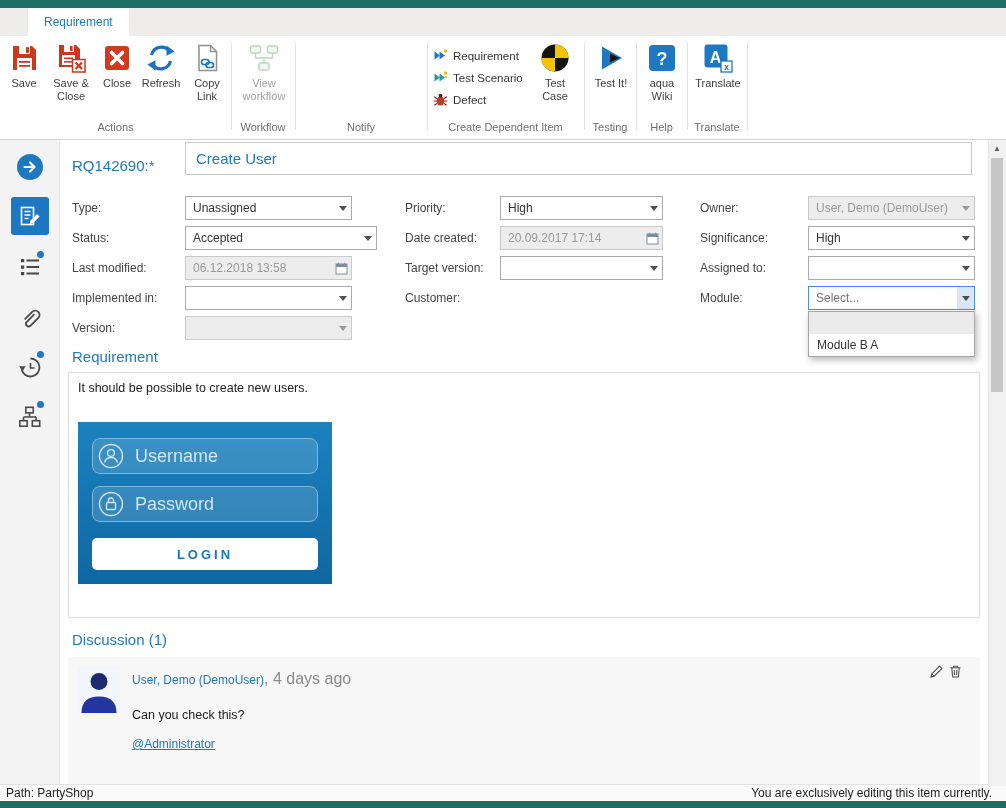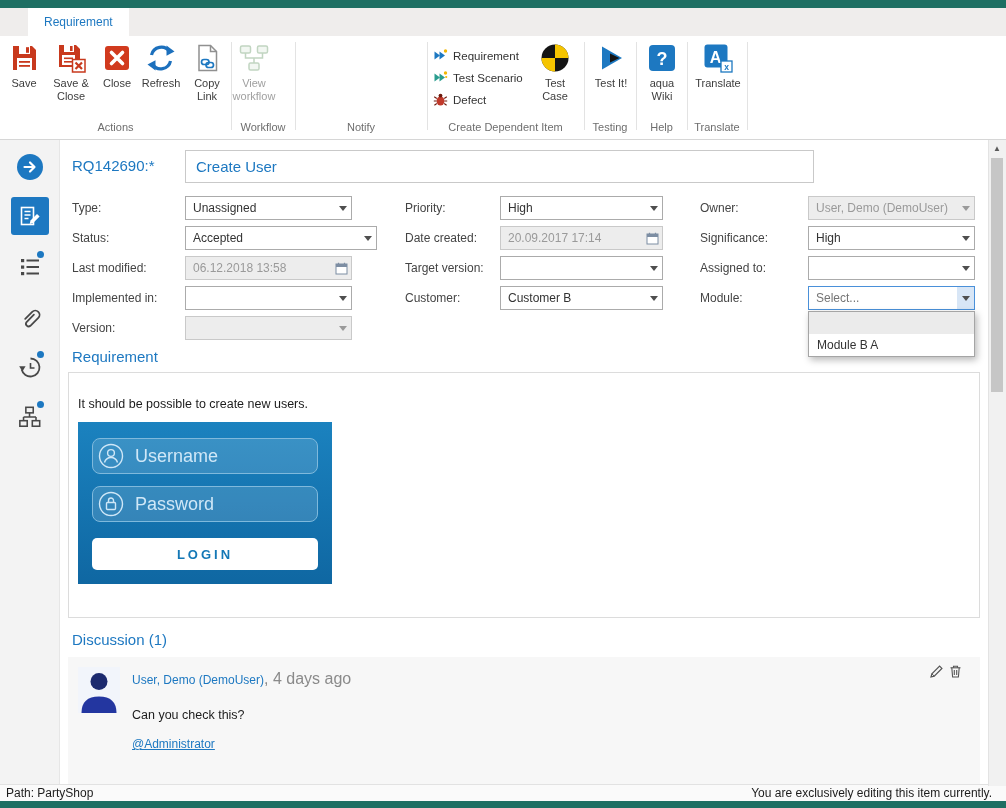--- a/index.html
+++ b/index.html
@@ -135,21 +135,21 @@
             <path d="M8 3.5 H19.5 L25.5 9.5 V28.5 H8 Z" fill="#fff" stroke="#909090" stroke-width="1.5"></path>
             <path d="M19.5 3.5 V9.5 H25.5" fill="none" stroke="#909090" stroke-width="1.5"></path>
             <rect x="10.5" y="17.5" width="7.5" height="5" rx="2.5" fill="none" stroke="#1d78c1" stroke-width="1.7"></rect>
             <rect x="15" y="20.5" width="7.5" height="5" rx="2.5" fill="none" stroke="#1d78c1" stroke-width="1.7"></rect>
           </svg></span>
       <span class="rb-label">Copy Link</span>
     </div>
     <div class="rb-sep" style="left:231px"></div>
     <div class="rb-group-label" style="left:0;width:231px">Actions</div>
 
-    <div class="rb-btn" style="left:224px;width:60px">
+    <div class="rb-btn" style="left:234px;width:60px">
       <span class="rb-icon"><svg width="32" height="32" viewBox="0 0 32 32" opacity="0.55">
             <rect x="2.5" y="4" width="10" height="7" rx="1.5" fill="#e9f2e9" stroke="#8fb48f" stroke-width="1.5"></rect>
             <rect x="19.5" y="4" width="10" height="7" rx="1.5" fill="#e9f2e9" stroke="#8fb48f" stroke-width="1.5"></rect>
             <rect x="11" y="21" width="10" height="7" rx="1.5" fill="#e9f2e9" stroke="#8fb48f" stroke-width="1.5"></rect>
             <path d="M7.5 11 V16 H24.5 V11 M16 16 V21" fill="none" stroke="#8fb48f" stroke-width="1.5"></path>
           </svg></span>
       <span class="rb-label dis">View workflow</span>
     </div>
     <div class="rb-sep" style="left:295px"></div>
     <div class="rb-group-label" style="left:231px;width:64px">Workflow</div>
@@ -272,21 +272,21 @@
           <rect x="2" y="17" width="8" height="6"></rect>
           <rect x="15.5" y="17" width="8" height="6"></rect>
           <path d="M12.5 8.5 V13 M6 13 H19.5 M6 13 V17 M19.5 13 V17"></path>
         </svg></span>
   </div>
   <div class="blue-dot" style="left:37px;top:401px"></div>
 
   <div class="content-bg"></div>
 
   <div class="item-id" style="left:72px;top:157px">RQ142690:*</div>
-  <div class="title-box" style="left:185px;top:150px;width:629px;height:33px">
+  <div class="title-box" style="left:185px;top:142px;width:787px;height:33px">
     <span>Create User</span>
   </div>
 
   <div class="flabel" style="left:72px;top:201px">Type:</div>
   <div class="combo" style="left:185px;top:196px;width:167px">
     <span class="val">Unassigned</span>
     <span class="dd">
         <i class="tri"></i>
       </span>
   </div>
@@ -358,26 +358,20 @@
   </div>
 
   <div class="flabel" style="left:72px;top:291px">Implemented in:</div>
   <div class="combo" style="left:185px;top:286px;width:167px">
     <span class="val"></span>
     <span class="dd">
         <i class="tri"></i>
       </span>
   </div>
   <div class="flabel" style="left:405px;top:291px">Customer:</div>
-  <div class="combo" style="left:500px;top:286px;width:163px">
-    <span class="val">Customer B</span>
-    <span class="dd">
-        <i class="tri"></i>
-      </span>
-  </div>
   <div class="flabel" style="left:700px;top:291px">Module:</div>
   <div class="combo focused" style="left:808px;top:286px;width:167px">
     <span class="val ph">Select...</span>
     <span class="dd">
         <i class="tri"></i>
       </span>
   </div>
 
   <div class="flabel" style="left:72px;top:321px">Version:</div>
   <div class="combo disabled" style="left:185px;top:316px;width:167px">
@@ -387,21 +381,21 @@
       </span>
   </div>
 
   <div class="ddpanel" style="left:808px;top:311px;width:167px">
     <div class="dditem sel"></div>
     <div class="dditem">Module B A</div>
   </div>
 
   <div class="h-blue" style="left:72px;top:348px">Requirement</div>
   <div class="desc-box" style="left:68px;top:372px;width:912px;height:246px"></div>
-  <div class="desc-text" style="left:78px;top:397px">It should be possible to create new users.</div>
+  <div class="desc-text" style="left:78px;top:381px">It should be possible to create new users.</div>
   <div class="login" style="left:78px;top:422px;width:254px;height:162px">
     <div class="login-input" style="top:16px">
       <span class="licon">
           <svg width="26" height="26" viewBox="0 0 26 26" fill="none" stroke="#cfe7f7" stroke-width="1.4">
             <circle cx="13" cy="13" r="11.5"></circle>
             <circle cx="13" cy="10" r="3.4"></circle>
             <path d="M6.5 19.5 q1.5-5 6.5-5 q5 0 6.5 5"></path>
           </svg>
         </span>
       <span class="login-ph">Username</span>

